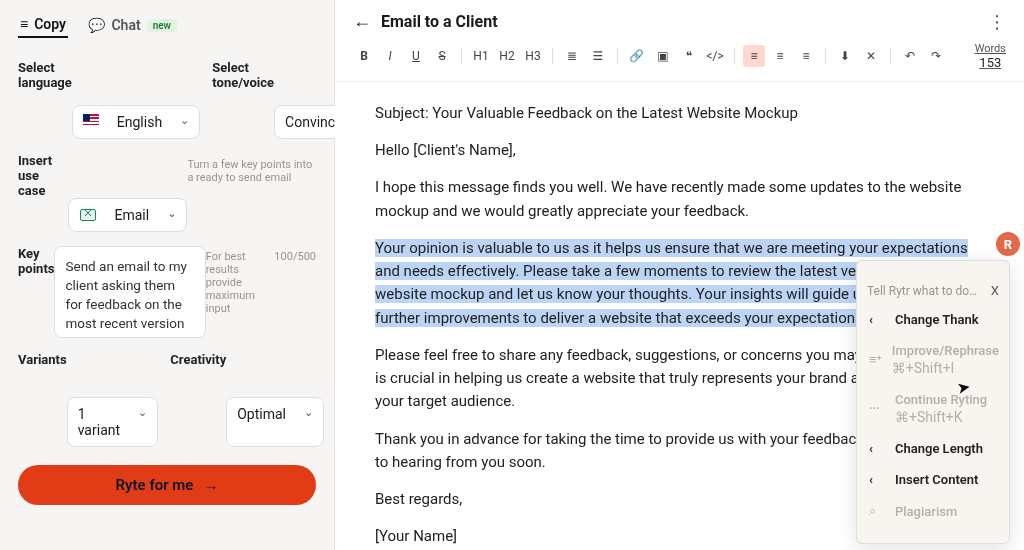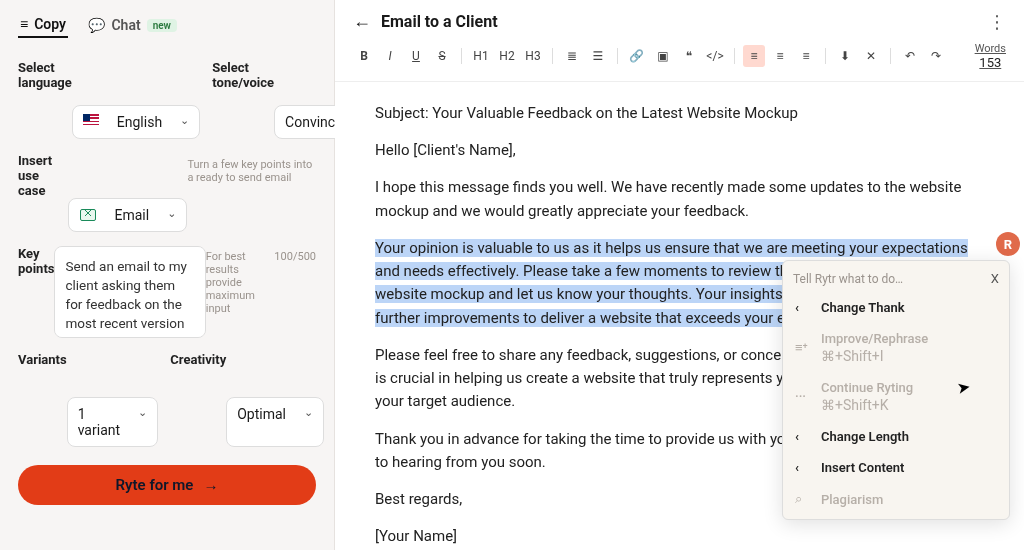--- a/index.html
+++ b/index.html
@@ -42,21 +42,21 @@
   .tsep { width:1px; height:16px; background:#ddd; margin:0 4px; }
   .stats { margin-left:auto; display:flex; gap:14px; font-size:11px; color:#555; text-align:center; }
   .stats .col { display:flex; flex-direction:column; line-height:1.2;text-decoration:underline; }
   .stats .num { font-size:13px; color:#222; }
   
   .doc-body { padding:20px 40px; font-size:15px; line-height:1.55; color:#222; overflow:hidden; }
   .doc-body p { margin-bottom:14px; }
   .highlighted { background:#bcd5f7; }
   
   
-  .ctx-menu { position:absolute; right:14px; top:260px; width:228px; background:#f8f5f0; border:1px solid #ddd; border-radius:6px; box-shadow:0 4px 20px rgba(0,0,0,.12); font-size:13px; padding:4px 0; }
+  .ctx-menu { position:absolute; right:14px; top:260px; width:154px; background:#f8f5f0; border:1px solid #ddd; border-radius:6px; box-shadow:0 4px 20px rgba(0,0,0,.12); font-size:13px; padding:16px 0; }
   .ctx-head { padding:6px 10px; display:flex; align-items:center; justify-content:space-between; color:#9a938d; font-size:12px; }
   .ctx-close { cursor:pointer; color:#555; font-size:13px; }
   .ctx-item { padding:8px 12px; display:flex; align-items:center; gap:10px; cursor:pointer; color:#222; font-weight:600; }
   .ctx-item.disabled { color:#b6afa8; font-weight:500; cursor:default; }
   .ctx-item .sub { font-size:14px; color:#b6afa8; font-weight:400; display:block; margin-top:2px; }
   .ctx-ico { width:16px; font-size:13px; color:inherit; }
   .cursor-arrow { position:absolute; right:54px; top:378px; font-size:16px; color:#000; transform:rotate(-10deg); }
   .r-badge { position:absolute; right:4px; top:232px; width:24px; height:24px; border-radius:50%; background:#e06a4a; color:#fff; font-size:13px; font-weight:700; display:flex; align-items:center; justify-content:center; }
 </style>
 </head>

